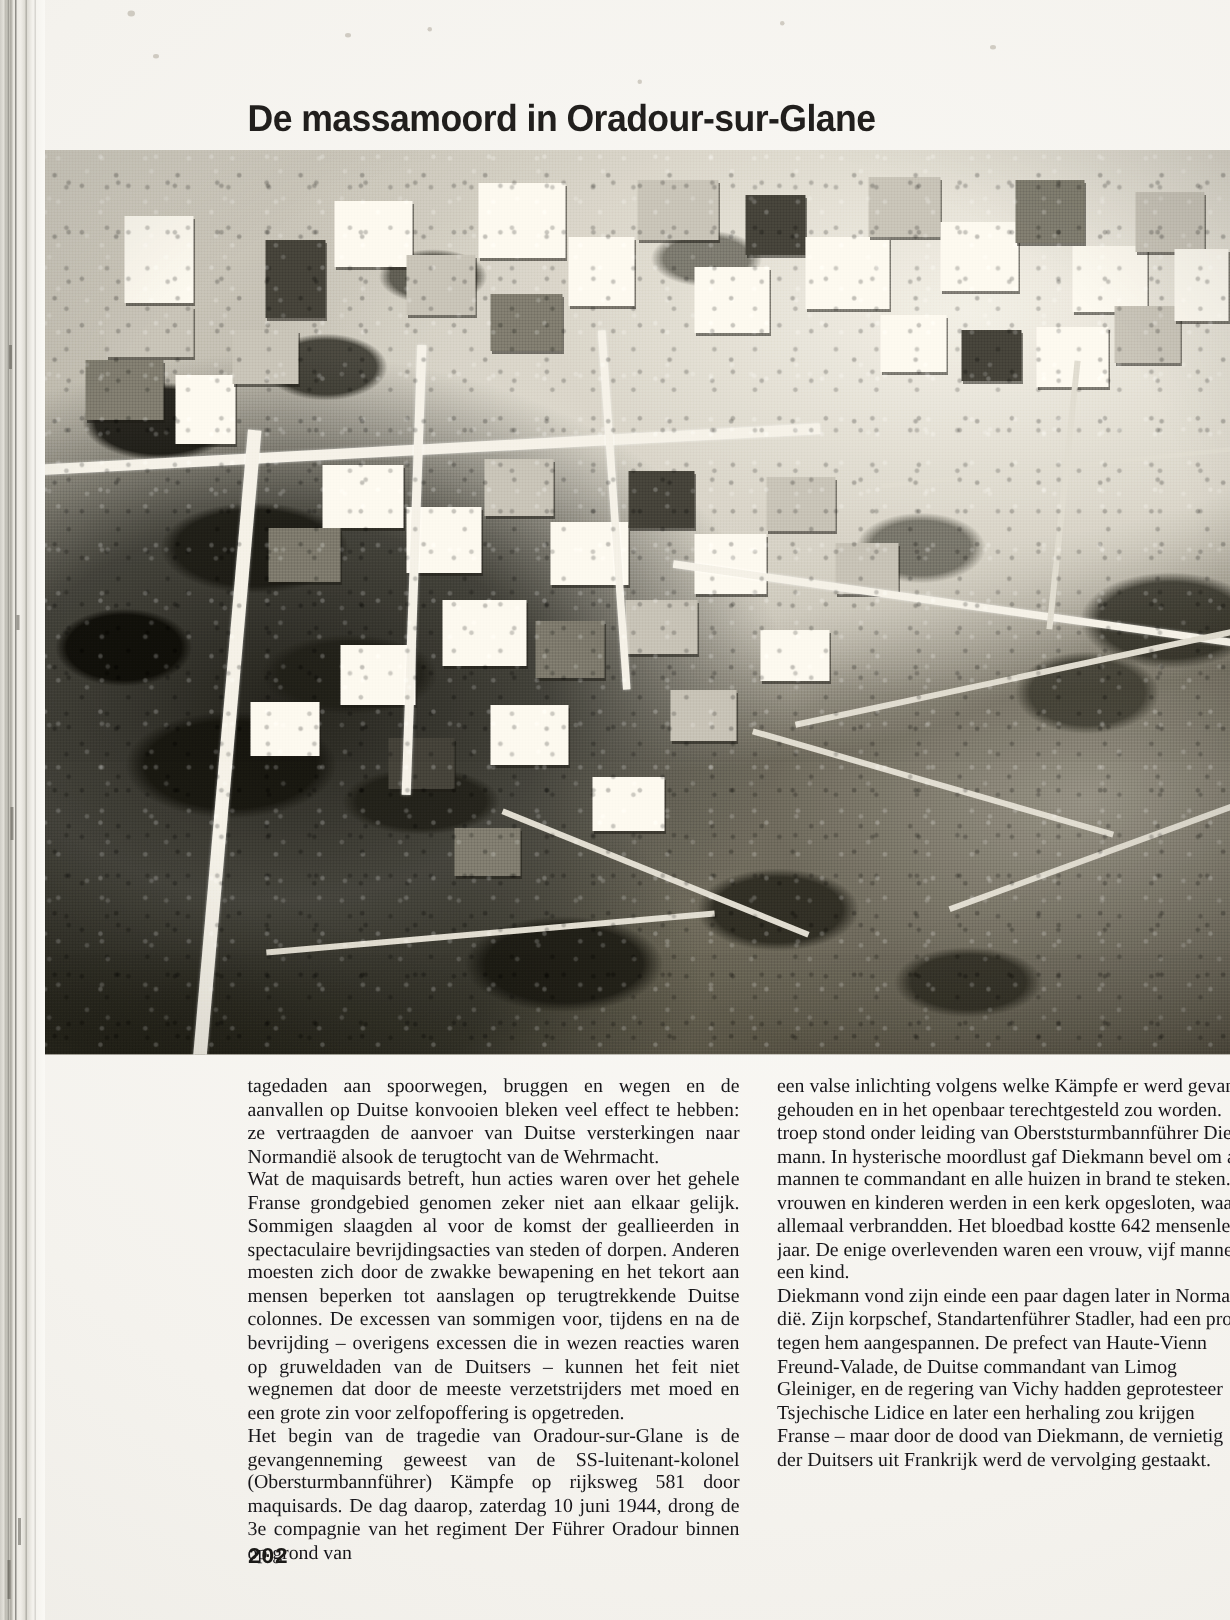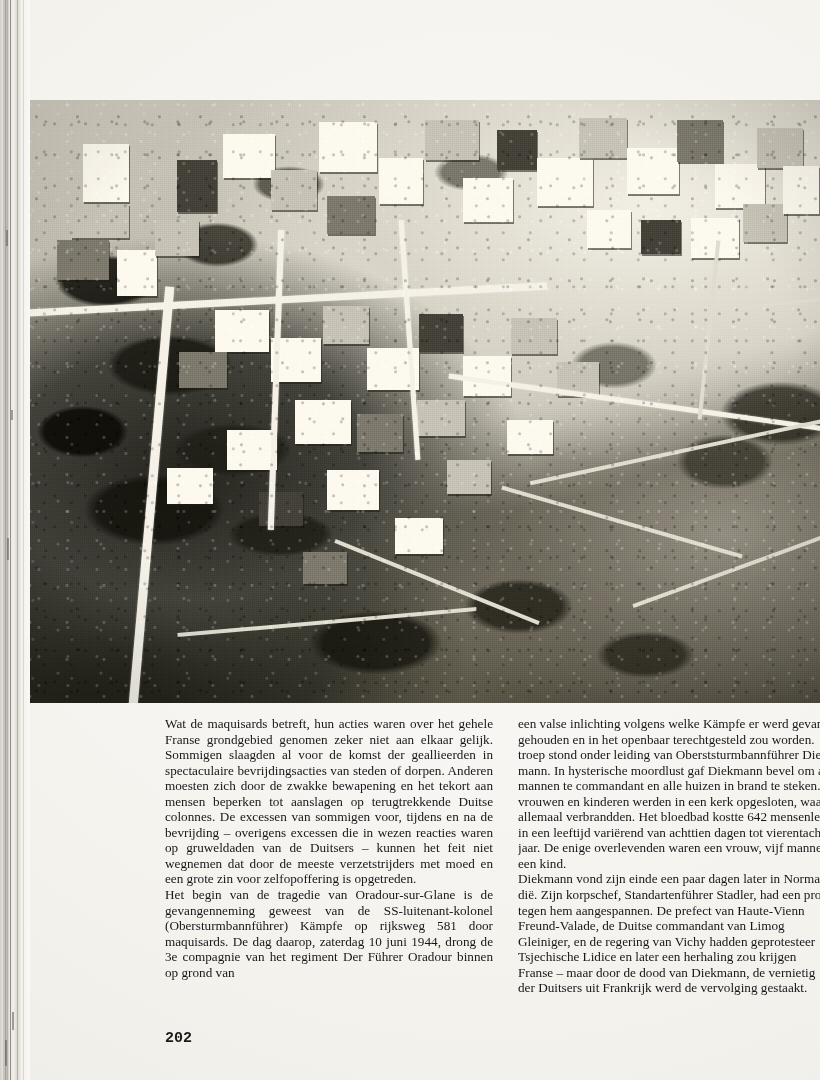--- a/index.html
+++ b/index.html
@@ -158,20 +158,30 @@
     font-weight:bold;font-size:15px;color:#1b1a18;
   }
 </style>
 </head>
 <body>
 
 <div id="page">
 
   <div id="paper-grain"></div>
 
+  <div id="title-band">
+    <div class="speck" style="left:55px;top:7px;width:5px;height:4px;"></div>
+    <div class="speck" style="left:72px;top:36px;width:4px;height:3px;"></div>
+    <div class="speck" style="left:200px;top:22px;width:4px;height:3px;"></div>
+    <div class="speck" style="left:255px;top:18px;width:3px;height:3px;"></div>
+    <div class="speck" style="left:395px;top:53px;width:3px;height:3px;"></div>
+    <div class="speck" style="left:490px;top:14px;width:3px;height:3px;"></div>
+    <div class="speck" style="left:630px;top:30px;width:4px;height:3px;"></div>
+    <h1 id="page-title">De massamoord in Oradour-sur-Glane</h1>
+  </div>
 
   <figure id="photo" style="margin:0;">
     <div class="layer" id="ph-base"></div>
     <div class="layer" id="ph-veg"></div>
 
     <div class="layer">
       <div class="bld" style="left:56px;top:44px;width:46px;height:58px;"></div>
       <div class="bld m" style="left:44px;top:104px;width:58px;height:34px;"></div>
       <div class="bld d" style="left:30px;top:140px;width:52px;height:40px;"></div>
       <div class="bld" style="left:90px;top:150px;width:40px;height:46px;"></div>
@@ -234,33 +244,33 @@
       <div class="wall" style="left:680px;top:140px;width:4px;height:180px;transform:rotate(6deg);"></div>
     </div>
 
     <div class="layer" id="ph-fine"></div>
     <div class="layer" id="ph-grain"></div>
     <div class="layer" id="ph-vign"></div>
   </figure>
 
   <div id="columns">
     <div class="col" id="col-left">
+      <p>tagedaden aan spoorwegen, bruggen en wegen en de aanvallen op Duitse konvooien bleken veel effect te hebben: ze vertraagden de aanvoer van Duitse versterkingen naar Normandië alsook de terugtocht van de Wehrmacht.</p>
       <p>Wat de maquisards betreft, hun acties waren over het gehele Franse grondgebied genomen zeker niet aan elkaar gelijk. Sommigen slaagden al voor de komst der geallieerden in spectaculaire bevrijdingsacties van steden of dorpen. Anderen moesten zich door de zwakke bewapening en het tekort aan mensen beperken tot aanslagen op terugtrekkende Duitse colonnes. De excessen van sommigen voor, tijdens en na de bevrijding – overigens excessen die in wezen reacties waren op gruweldaden van de Duitsers – kunnen het feit niet wegnemen dat door de meeste verzetstrijders met moed en een grote zin voor zelfopoffering is opgetreden.</p>
       <p>Het begin van de tragedie van Oradour-sur-Glane is de gevangenneming geweest van de SS-luitenant-kolonel (Obersturmbannführer) Kämpfe op rijksweg 581 door maquisards. De dag daarop, zaterdag 10 juni 1944, drong de 3e compagnie van het regiment Der Führer Oradour binnen op grond van</p>
     </div>
     <div class="col" id="col-right">
       <p id="rp1">
           <span class="nowrapline">een valse inlichting volgens welke Kämpfe er werd gevang</span>
           <span class="nowrapline">gehouden en in het openbaar terechtgesteld zou worden. </span>
           <span class="nowrapline">troep stond onder leiding van Oberststurmbannführer Die</span>
           <span class="nowrapline">mann. In hysterische moordlust gaf Diekmann bevel om a</span>
           <span class="nowrapline">mannen te commandant en alle huizen in brand te steken. </span>
           <span class="nowrapline">vrouwen en kinderen werden in een kerk opgesloten, waar</span>
           <span class="nowrapline">allemaal verbrandden. Het bloedbad kostte 642 mensenleve</span>
-          <span class="nowrapline">in een leeftijd variërend van achttien dagen tot vierentach</span>
           <span class="nowrapline">jaar. De enige overlevenden waren een vrouw, vijf mannen</span>
           <span class="nowrapline">een kind.</span>
         </p>
       <p id="rp2">
           <span class="nowrapline">Diekmann vond zijn einde een paar dagen later in Norma</span>
           <span class="nowrapline">dië. Zijn korpschef, Standartenführer Stadler, had een pro</span>
           <span class="nowrapline">tegen hem aangespannen. De prefect van Haute-Vienn</span>
           <span class="nowrapline">Freund-Valade, de Duitse commandant van Limog</span>
           <span class="nowrapline">Gleiniger, en de regering van Vichy hadden geprotesteer</span>
           <span class="nowrapline">Tsjechische Lidice en later een herhaling zou krijgen </span>

